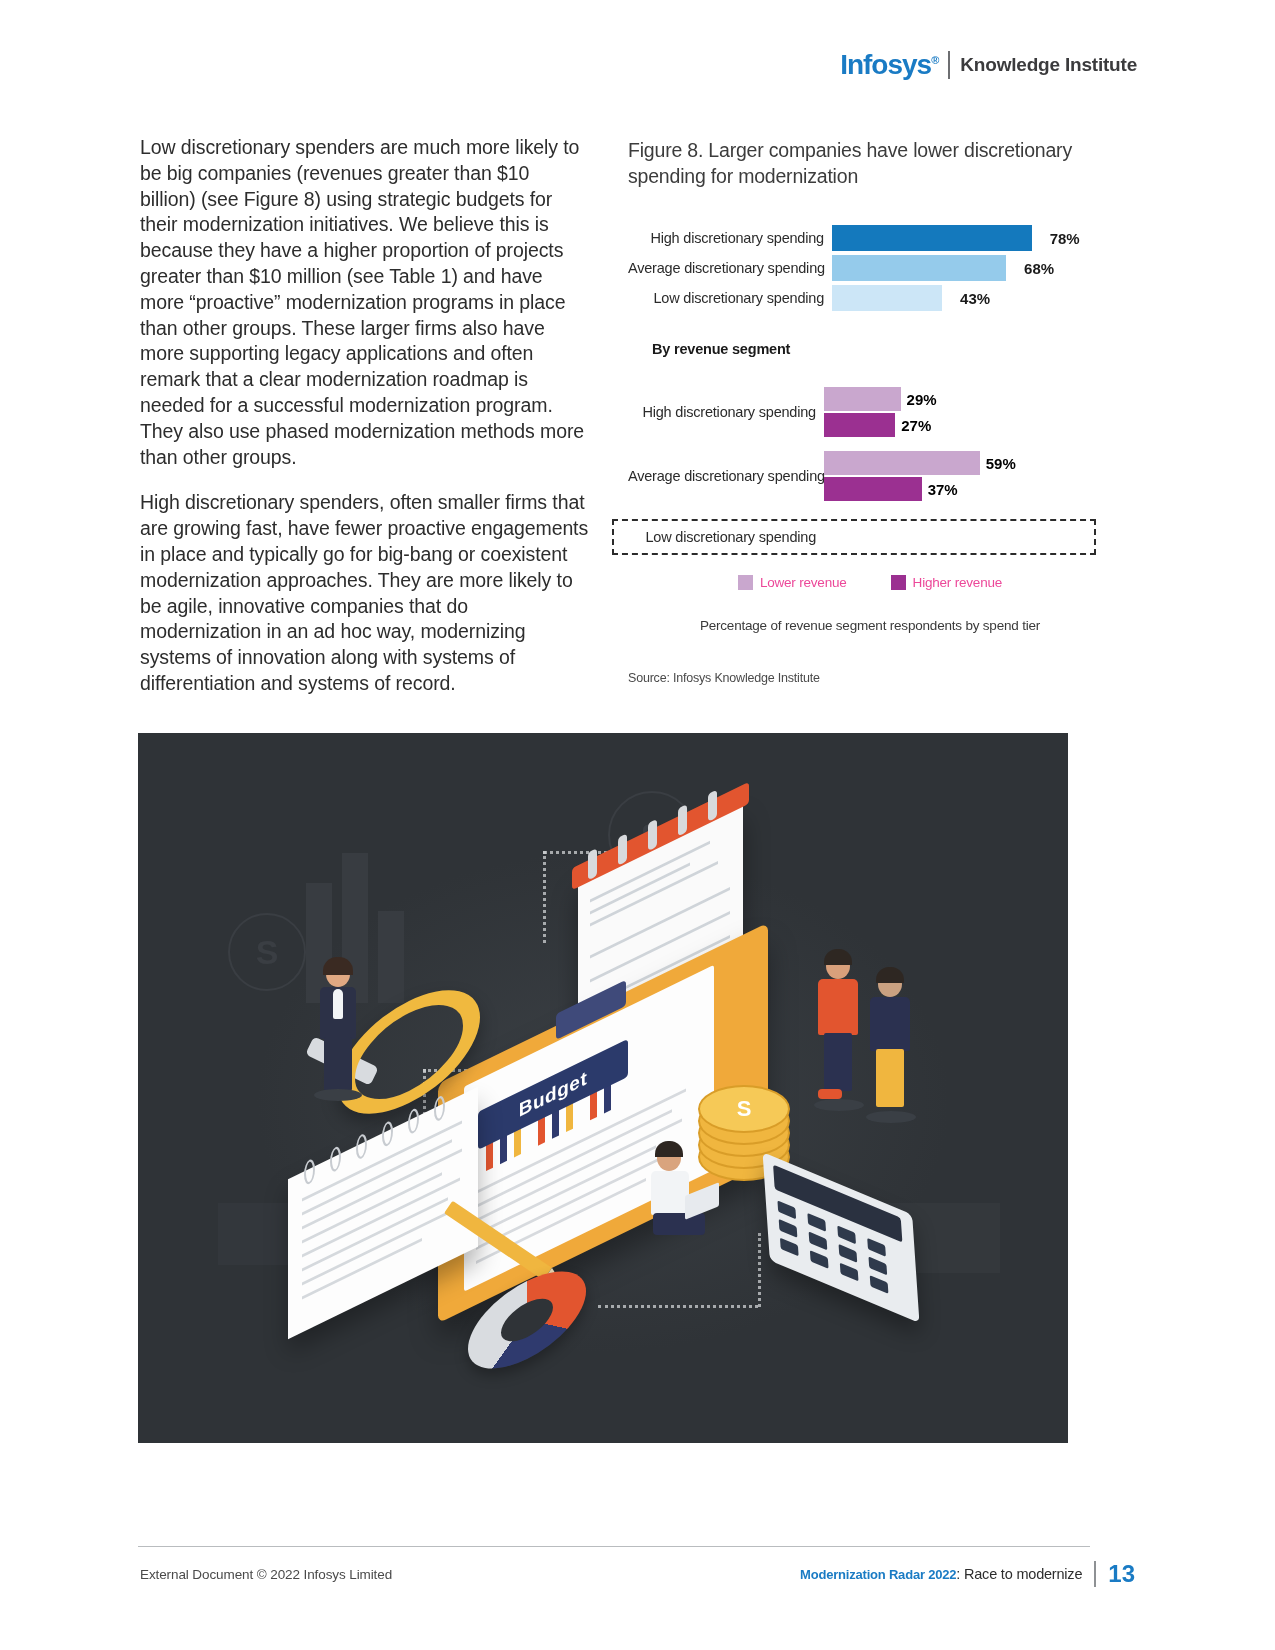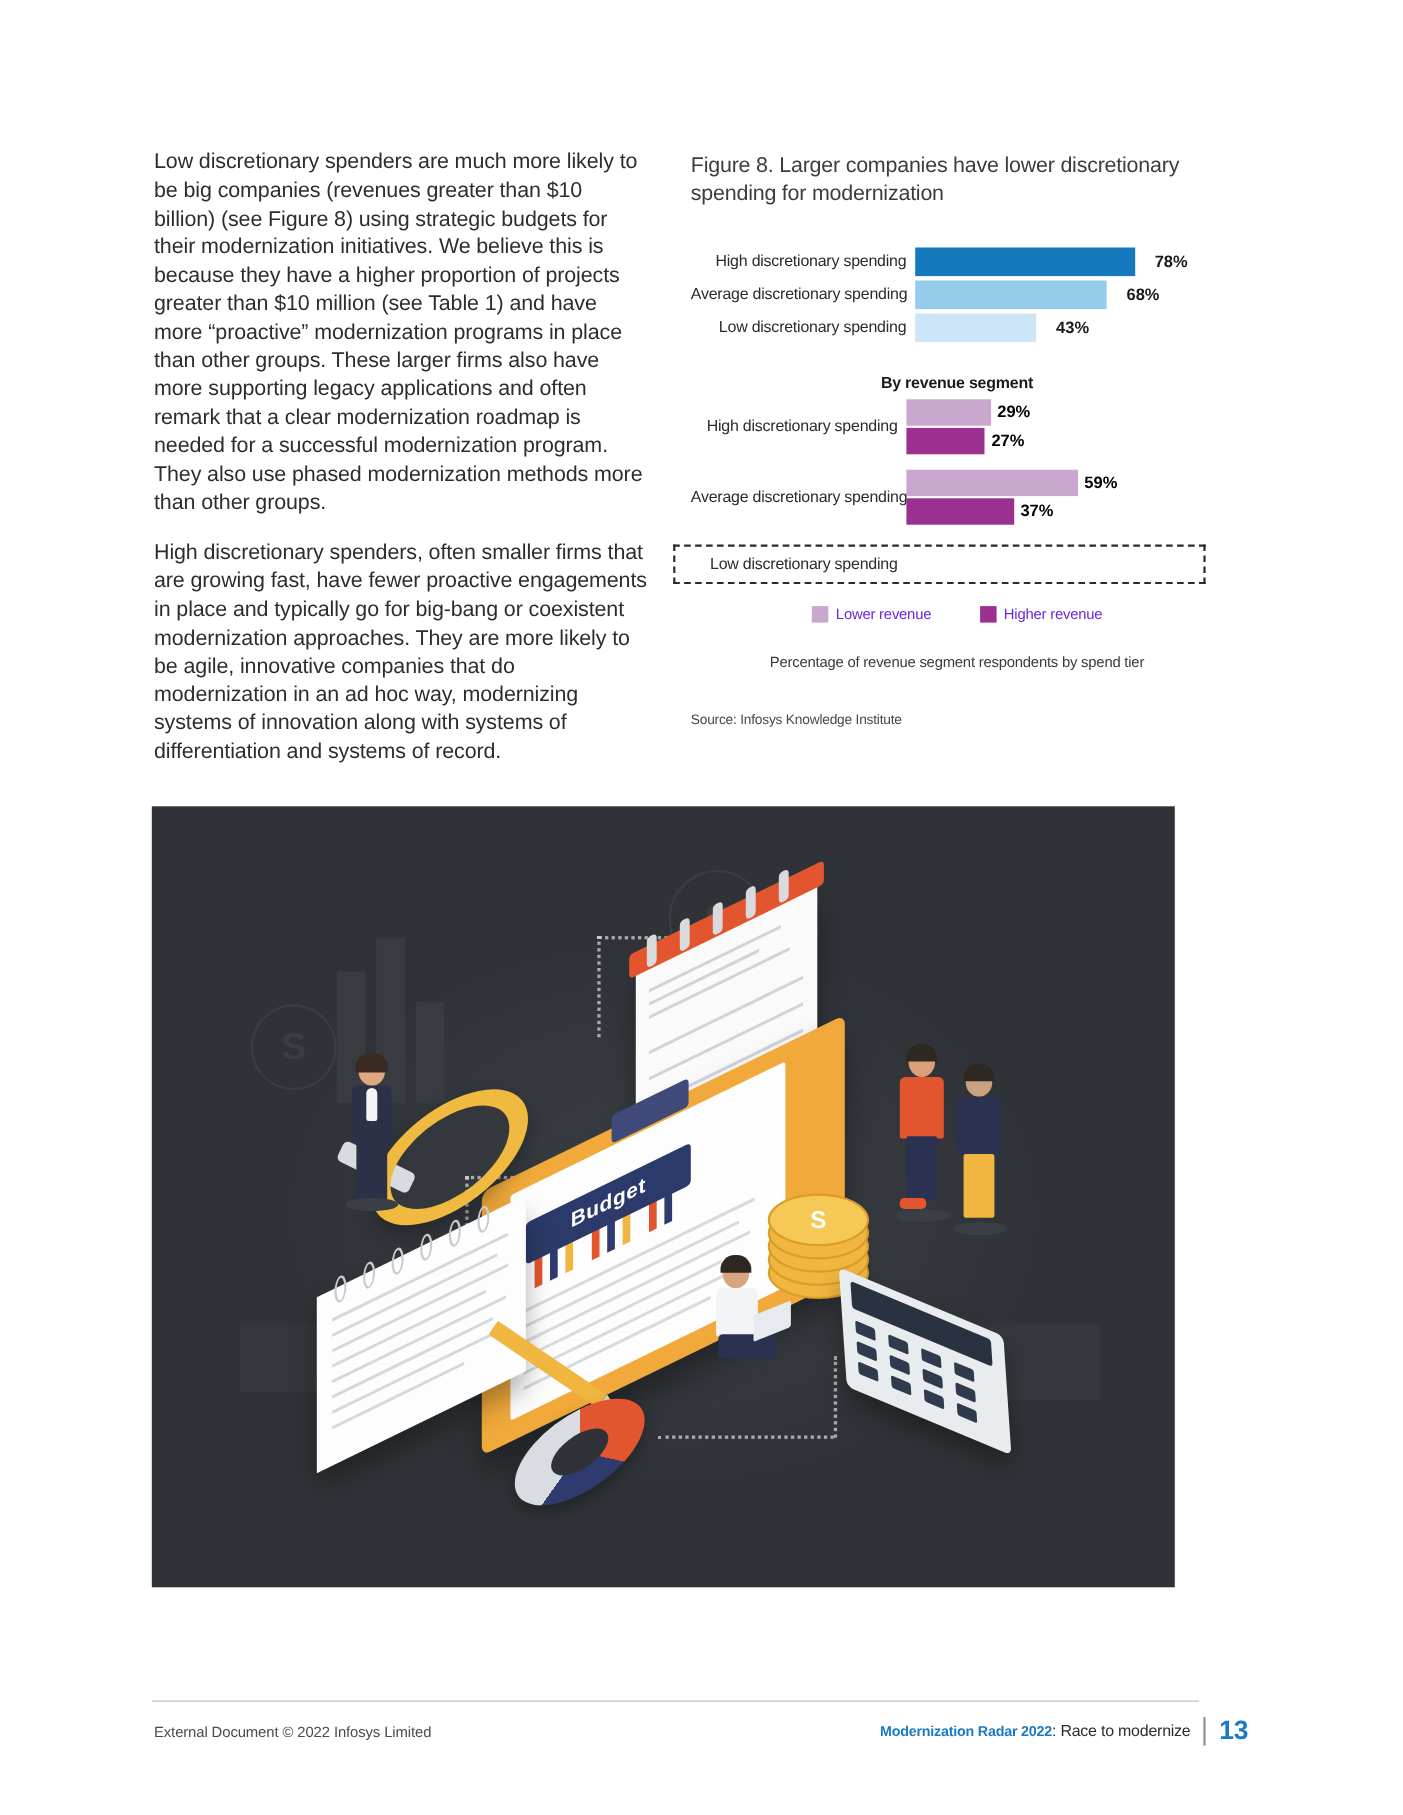--- a/index.html
+++ b/index.html
@@ -101,24 +101,23 @@
     text-align: center;
     color: #1a1a1a;
     line-height: 19px;
     letter-spacing: -0.2px;
     margin: 0 0 18px 0;
     padding-left: 22px;
   }
   .chart-sub-title {
     font-size: 14.5px;
     font-weight: bold;
-    text-align: center;
     color: #1a1a1a;
     letter-spacing: -0.2px;
-    margin: 0 0 6px 0;
+    margin: 0 0 30px 0;
     padding-left: 24px;
   }
 
   
   .chart1 { margin-bottom: 8px; }
   .row1 {
     display: flex;
     align-items: center;
     height: 26px;
     margin-bottom: 4px;
@@ -207,21 +206,21 @@
     align-items: center;
     gap: 44px;
     margin-top: 20px;
     padding-left: 24px;
   }
   .legend-item {
     display: flex;
     align-items: center;
     gap: 7px;
     font-size: 13.5px;
-    color: #6d28d9;
+    color: #ec4899;
     letter-spacing: -0.2px;
   }
   .legend-swatch {
     width: 15px;
     height: 15px;
     display: block;
   }
   .chart-footnote {
     text-align: center;
     font-size: 13.5px;
@@ -555,20 +554,25 @@
     font-size: 24px;
     font-weight: bold;
     color: #1a7bc4;
   }
 </style>
 </head>
 <body>
 
 <div class="page">
 
+  <div class="brand">
+    <span class="brand-logo"><span>Infosys</span><span class="tm">®</span></span>
+    <span class="brand-divider"></span>
+    <span class="brand-sub">Knowledge Institute</span>
+  </div>
 
   <div class="left-col">
     <p class="body-par">Low discretionary spenders are much more likely to be big companies (revenues greater than $10 billion) (see Figure 8) using strategic budgets for their modernization initiatives. We believe this is because they have a higher proportion of projects greater than $10 million (see Table 1) and have more “proactive” modernization programs in place than other groups. These larger firms also have more supporting legacy applications and often remark that a clear modernization roadmap is needed for a successful modernization program. They also use phased modernization methods more than other groups.</p>
     <p class="body-par">High discretionary spenders, often smaller firms that are growing fast, have fewer proactive engagements in place and typically go for big-bang or coexistent modernization approaches. They are more likely to be agile, innovative companies that do modernization in an ad hoc way, modernizing systems of innovation along with systems of differentiation and systems of record.</p>
   </div>
 
   <div class="right-col">
     <div class="fig-caption">Figure 8. Larger companies have lower discretionary spending for modernization</div>
 
     <div class="chart1">

